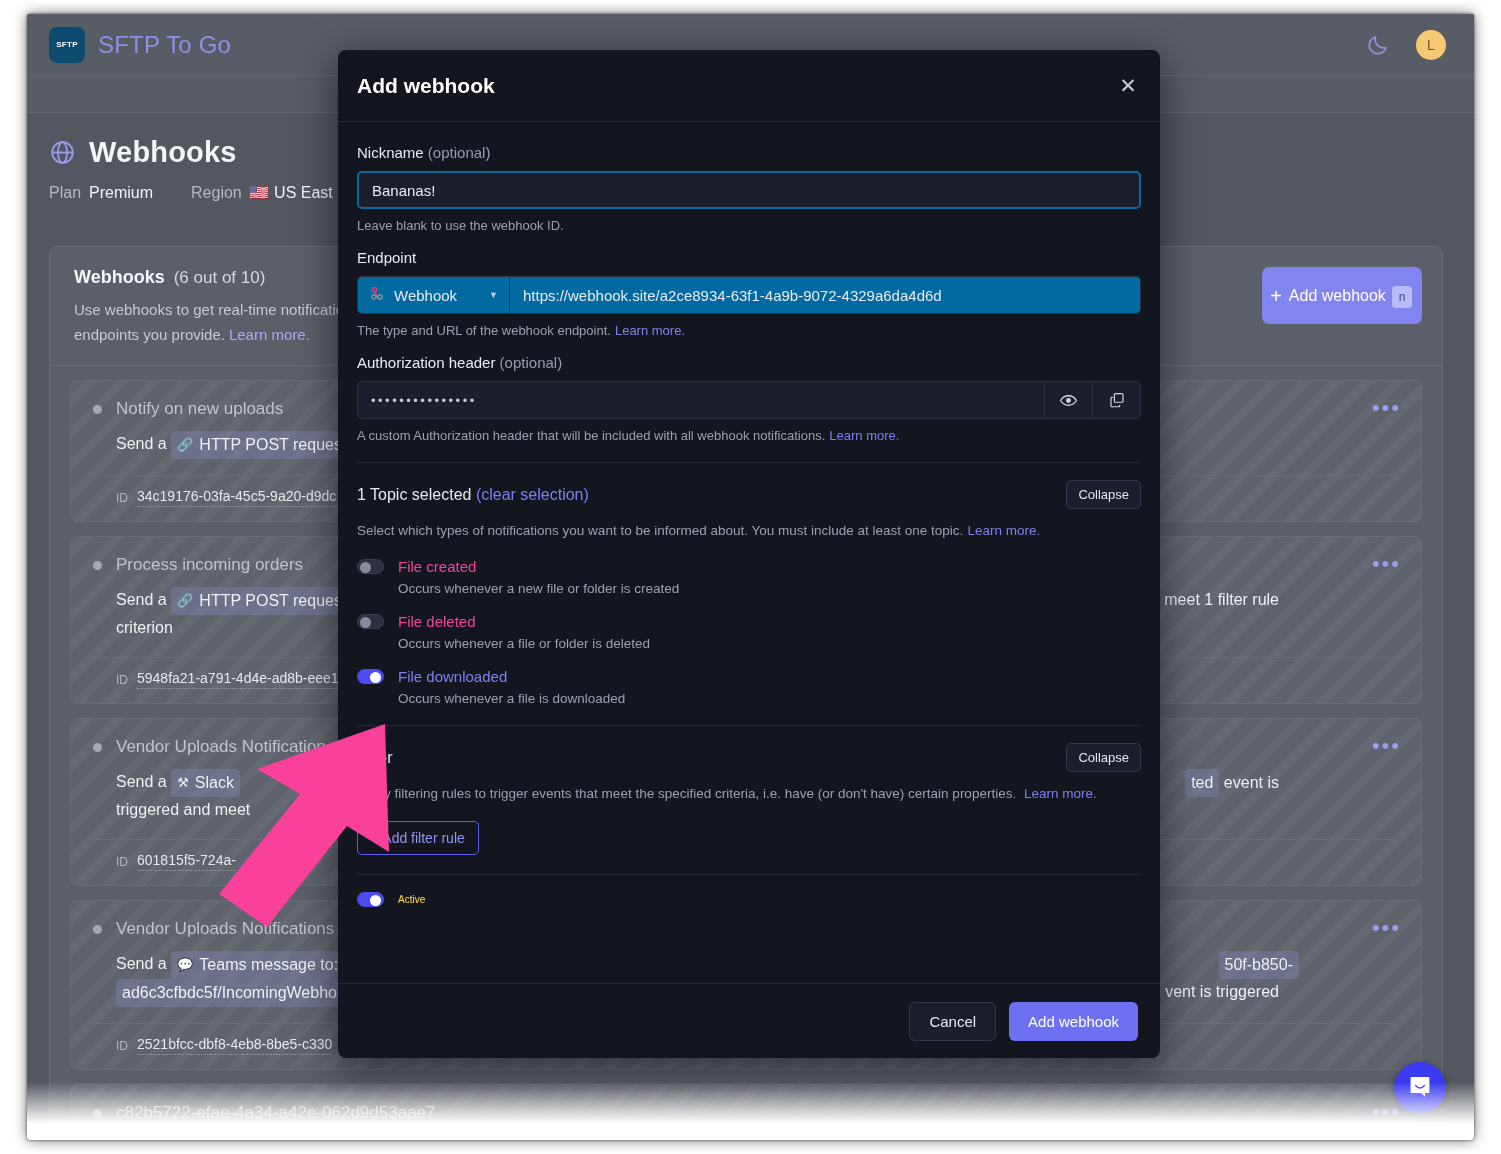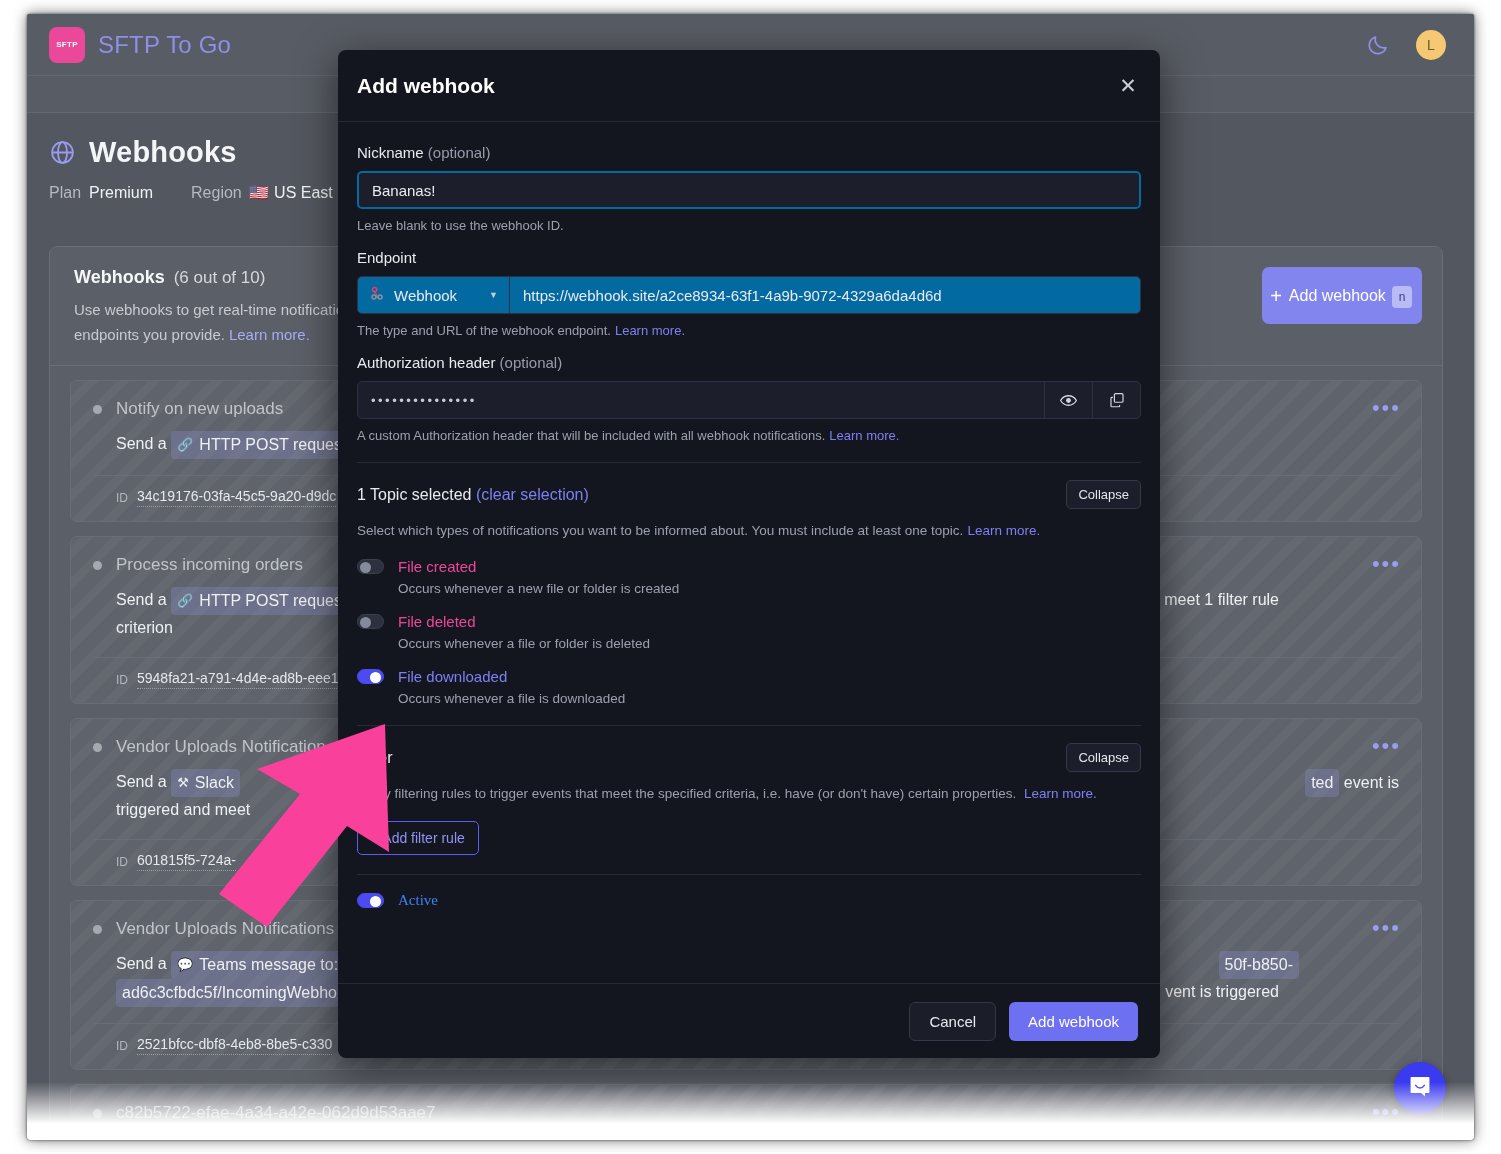--- a/index.html
+++ b/index.html
@@ -37,21 +37,21 @@
     background: #585c64;
     border-bottom: 1px solid #64686f;
     display: flex; align-items: center;
   }
   .brand {
     display: flex; align-items: center; gap: 13px;
     margin-left: 22px;
   }
   .brand-logo {
     width: 36px; height: 36px; border-radius: 8px;
-    background: #ec4899;
+    background: #0c4a6e;
     display: flex; align-items: center; justify-content: center;
     font-size: 8px; font-weight: bold; color: #ffffff;
     letter-spacing: .3px;
   }
   .brand-name {
     font-size: 24px; color: #8e8fe8; letter-spacing: .2px;
   }
   .topbar-right {
     margin-left: auto; margin-right: 28px;
     display: flex; align-items: center; gap: 26px;
@@ -309,21 +309,21 @@
   .topic-sub { margin-top: 6px; margin-left: 41px; font-size: 13.5px; color: #9aa0ad; }
 
   .add-filter-btn {
     margin-top: 17px;
     background: transparent; border: 1px solid #5a5df0;
     border-radius: 5px; color: #9093f5;
     font-size: 14px; padding: 8px 13px; cursor: pointer;
     font-family: "Liberation Sans", sans-serif;
   }
   .active-row { display: flex; align-items: center; gap: 14px; }
-  .active-label { font-size: 15px; color: #3b82f6; font-family: Liberation Serif, serif; }
+  .active-label { font-size: 10px; color: #fde047; }
 
   .modal-foot {
     flex: none; height: 75px;
     border-top: 1px solid #262936;
     display: flex; align-items: center; justify-content: flex-end;
     gap: 13px; padding: 0 22px;
   }
   .btn-cancel {
     background: #1b1e29; border: 1px solid #333748; border-radius: 6px;
     color: #e7e9ef; font-size: 15px; padding: 10px 19px; cursor: pointer;
@@ -453,21 +453,21 @@
             <div class="wh-name-row">
               <span class="wh-dot"></span>
               <span class="wh-name">Vendor Uploads Notification</span>
             </div>
             <div class="wh-desc">
               <span>Send a</span>
               <span class="chip">
                 <span class="chip-ic">⚒</span>
                 <span>Slack</span>
               </span>
-              <span style="float:right;"><span class="chip">ted</span> <span>event is</span></span><br>
+              <span style="float:right;margin-right:120px"><span class="chip">ted</span> <span>event is</span></span><br>
               <span>triggered and meet</span>
             </div>
             <div class="wh-sep"></div>
             <div class="wh-id-row">
               <span class="wh-id-label">ID</span>
               <span class="wh-id-val">601815f5-724a-</span>
               <span class="wh-id-val" style="margin-left:150px">-a5a5</span>
             </div>
             <div class="wh-more">•••</div>
           </div>

